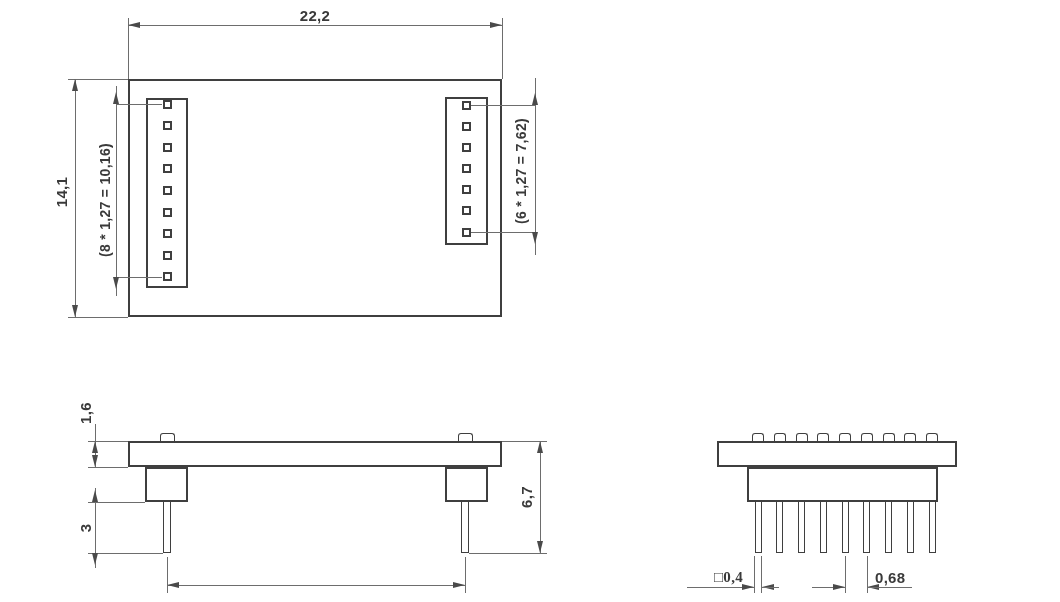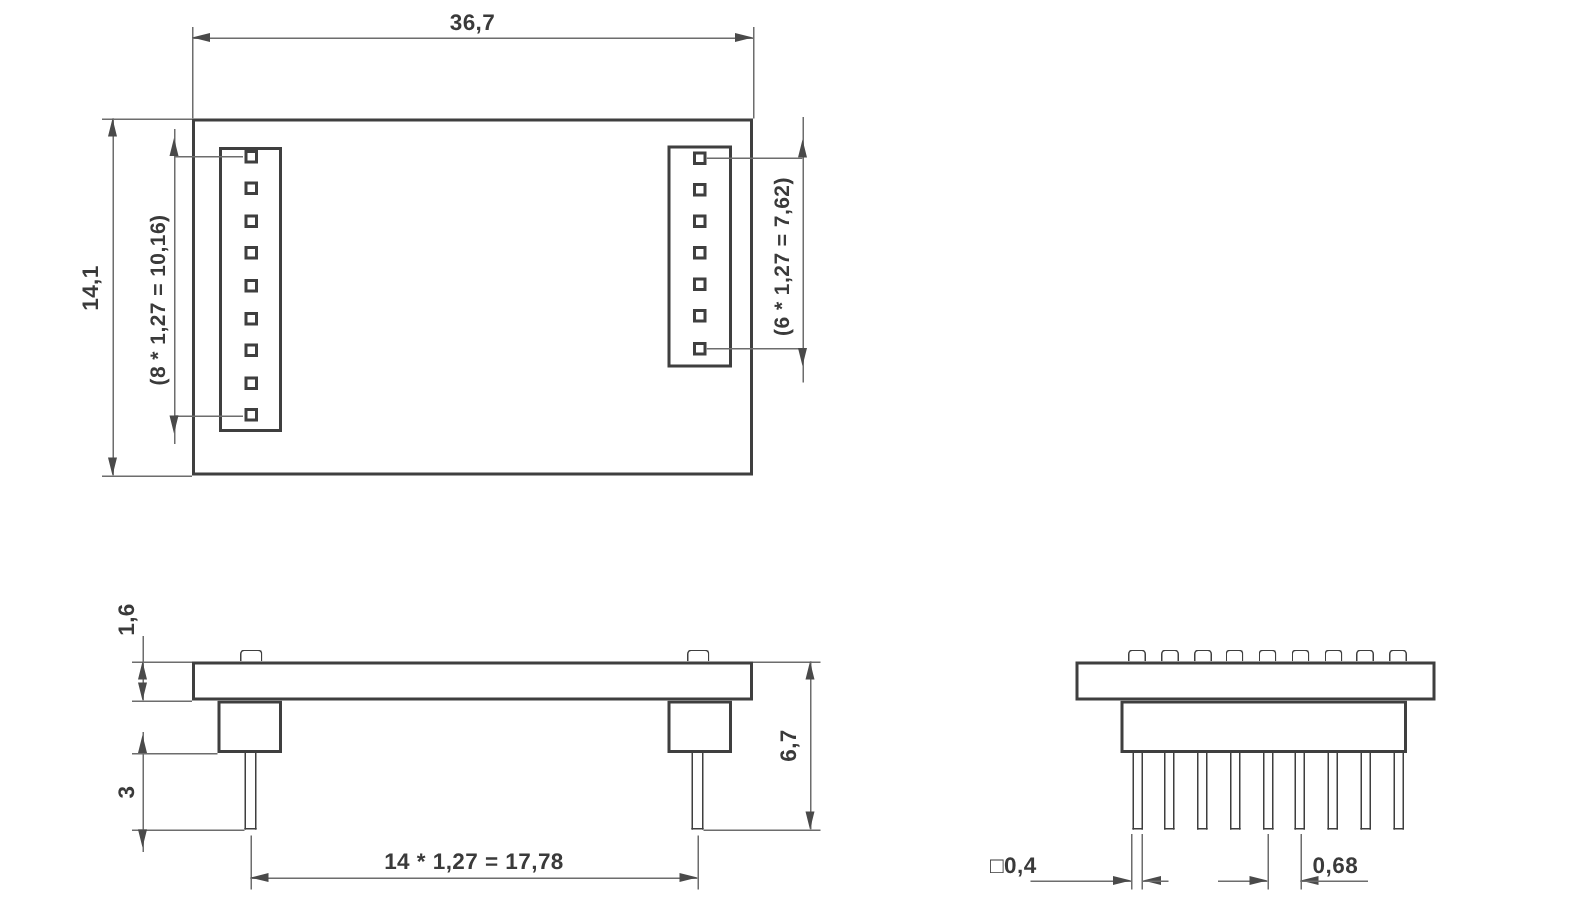--- a/index.html
+++ b/index.html
@@ -18,21 +18,21 @@
   .h{height:1px;}
   .v{width:1px;}
   .arr{position:absolute;width:0;height:0;}
   .arr-l{border-top:3.5px solid transparent;border-bottom:3.5px solid transparent;border-right:12px solid #4a4a4a;}
   .arr-r{border-top:3.5px solid transparent;border-bottom:3.5px solid transparent;border-left:12px solid #4a4a4a;}
   .arr-u{border-left:3.5px solid transparent;border-right:3.5px solid transparent;border-bottom:12px solid #4a4a4a;}
   .arr-d{border-left:3.5px solid transparent;border-right:3.5px solid transparent;border-top:12px solid #4a4a4a;}
   
   .lbl{position:absolute;font-size:15px;font-weight:bold;letter-spacing:.3px;white-space:nowrap;}
   .ctr{text-align:center;}
-  .rgt{}
+  .rgt{text-align:right;font-family:Liberation Serif, serif;}
   .rot{transform:translate(-50%,-50%) rotate(-90deg);transform-origin:center center;}
   .small{font-size:14px;}
 </style>
 </head>
 <body>
 
 <div id="canvas">
 
   <div class="obj" style="left:128px;top:79px;width:374px;height:238px;"></div>
   <div class="obj" style="left:146px;top:98px;width:42px;height:190px;"></div>
@@ -56,21 +56,21 @@
       <div class="sq" style="left: 461.5px; top: 185.18px; width: 9px; height: 9px;"></div>
       <div class="sq" style="left: 461.5px; top: 206.35px; width: 9px; height: 9px;"></div>
       <div class="sq" style="left: 461.5px; top: 227.52px; width: 9px; height: 9px;"></div>
     </div>
 
   <div class="dl v" style="left:128px;top:18px;height:61px;"></div>
   <div class="dl v" style="left:502px;top:18px;height:61px;"></div>
   <div class="dl h" style="left:128px;top:25px;width:374px;"></div>
   <div class="arr arr-l" style="left:128px;top:22px;"></div>
   <div class="arr arr-r" style="left:490px;top:22px;"></div>
-  <div class="lbl ctr" style="left:255px;top:7px;width:120px;">36,7</div>
+  <div class="lbl ctr" style="left:255px;top:7px;width:120px;">22,2</div>
 
   <div class="dl h" style="left:68px;top:79px;width:60px;"></div>
   <div class="dl h" style="left:68px;top:317px;width:60px;"></div>
   <div class="dl v" style="left:75px;top:79px;height:238px;"></div>
   <div class="arr arr-u" style="left:72px;top:79px;"></div>
   <div class="arr arr-d" style="left:72px;top:305px;"></div>
   <div class="lbl rot" style="left:61px;top:192px;">14,1</div>
 
   <div class="dl v" style="left:116px;top:86px;height:210px;"></div>
   <div class="dl h" style="left:116px;top:104px;width:46px;"></div>
@@ -113,21 +113,20 @@
   <div class="dl v" style="left:540px;top:441px;height:112px;"></div>
   <div class="arr arr-u" style="left:537px;top:441px;"></div>
   <div class="arr arr-d" style="left:537px;top:541px;"></div>
   <div class="lbl rot" style="left:526px;top:497px;">6,7</div>
 
   <div class="dl v" style="left:167px;top:557px;height:36px;"></div>
   <div class="dl v" style="left:465px;top:557px;height:36px;"></div>
   <div class="dl h" style="left:167px;top:585px;width:298px;"></div>
   <div class="arr arr-l" style="left:167px;top:582px;"></div>
   <div class="arr arr-r" style="left:453px;top:582px;"></div>
-  <div class="lbl ctr" style="left:216px;top:566px;width:200px;">14 * 1,27 = 17,78</div>
 
   <div id="end-view-bumps">
       <div class="obj bump thin" style="left: 752px; top: 433px; width: 12px; height: 8px;"></div>
       <div class="obj bump thin" style="left: 773.75px; top: 433px; width: 12px; height: 8px;"></div>
       <div class="obj bump thin" style="left: 795.5px; top: 433px; width: 12px; height: 8px;"></div>
       <div class="obj bump thin" style="left: 817.25px; top: 433px; width: 12px; height: 8px;"></div>
       <div class="obj bump thin" style="left: 839px; top: 433px; width: 12px; height: 8px;"></div>
       <div class="obj bump thin" style="left: 860.75px; top: 433px; width: 12px; height: 8px;"></div>
       <div class="obj bump thin" style="left: 882.5px; top: 433px; width: 12px; height: 8px;"></div>
       <div class="obj bump thin" style="left: 904.25px; top: 433px; width: 12px; height: 8px;"></div>

